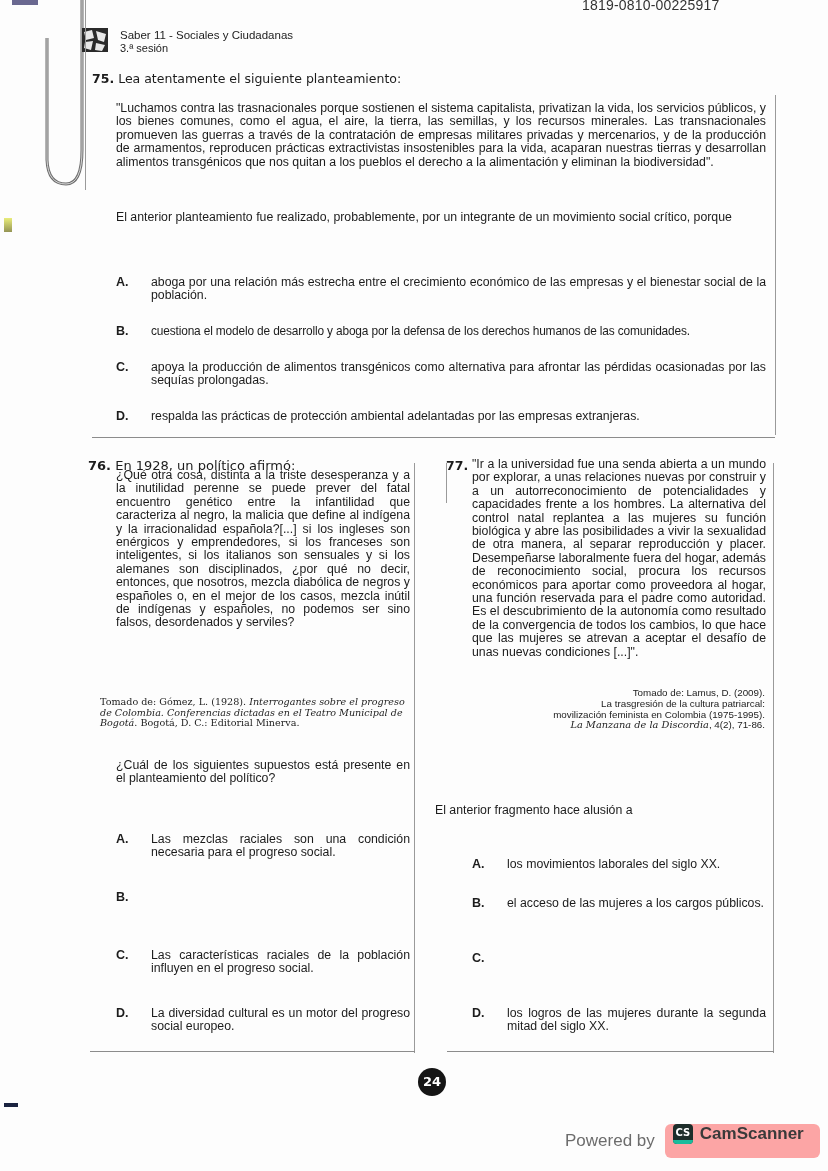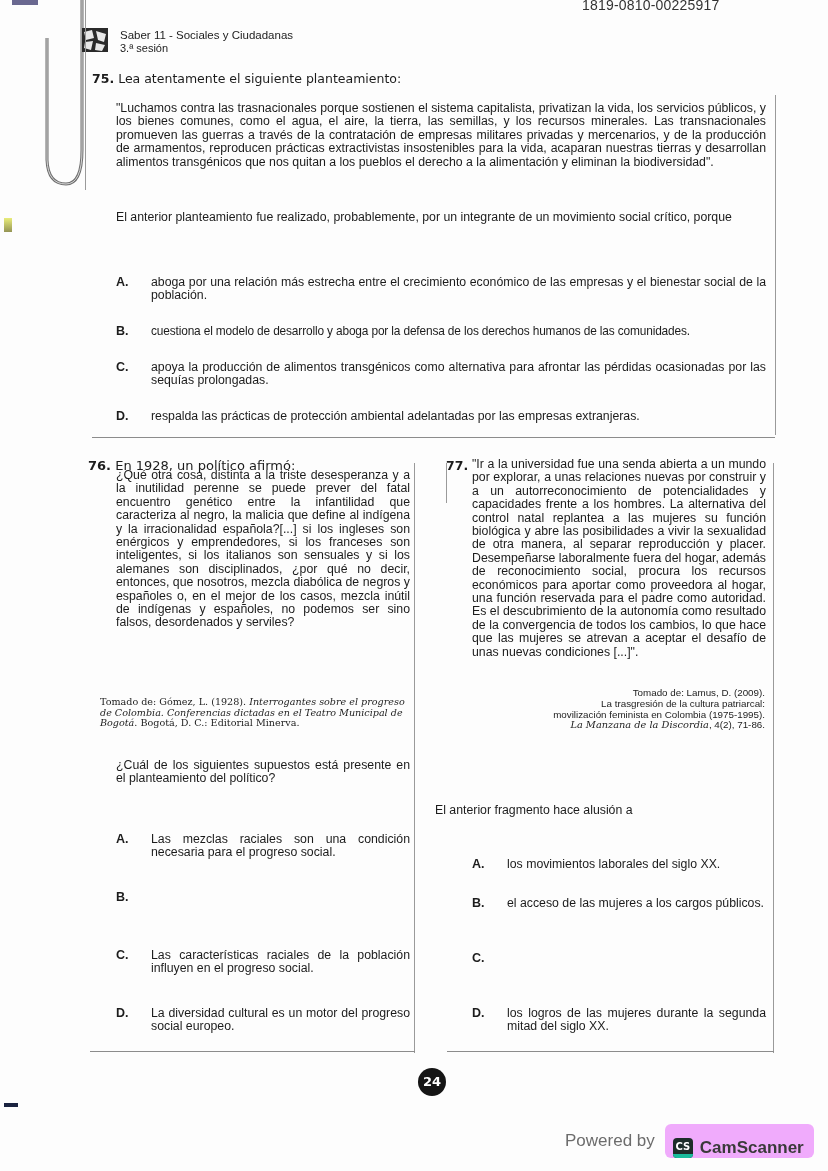--- a/index.html
+++ b/index.html
@@ -42,21 +42,21 @@
     .q76-opts { left: 116px; width: 294px; }
     .q77-quote { left: 472px; top: 458px; width: 294px; }
     .q77-cite { left: 480px; top: 688px; width: 285px; font-family: "Liberation Sans", sans-serif; font-size: 9.8px; line-height: 10.8px; }
     .q77-prompt { left: 472px; top: 804px; width: 294px; }
     .q77-opts { left: 472px; width: 294px; }
 
     .page-num { left: 418px; top: 1068px; width: 28px; height: 28px; border-radius: 50%; background: #151515; color: #fff; font-weight: bold; font-size: 13px; text-align: center; line-height: 28px; }
 
     .cs-wrap { left: 565px; top: 1124px; height: 34px; display: flex; align-items: center; }
     .powered { font-family: "Liberation Sans", sans-serif; font-size: 17px; color: #6c6c6c; margin-right: 10px; }
-    .cs-badge { background: #f0abfc; border-radius: 6px; height: 34px; padding: 0 10px 0 8px; display: flex; align-items: flex-end; }
+    .cs-badge { background: #fca5a5; border-radius: 6px; height: 34px; padding: 0 16px 0 8px; display: flex; align-items: flex-start; }
     .cs-logo { width: 20px; height: 20px; border-radius: 4px; background: #1d2d2a; color: #fff; font-weight: bold; font-size: 10px; text-align: center; line-height: 17px; position: relative; overflow: hidden; margin-right: 7px; }
     .cs-logo::after { content: ""; position: absolute; left: 0; right: 0; bottom: 0; height: 4px; background: #19bc9c; }
     .cs-name { font-family: "Liberation Sans", sans-serif; font-size: 17px; color: #3a3a3a; font-weight: bold; }
 
     .side-mark1 { left: 4px; top: 218px; width: 8px; height: 14px; background: linear-gradient(#e4e95a, #7a7a2a); opacity: .8; }
     .side-mark2 { left: 4px; top: 1103px; width: 14px; height: 4px; background: #1a2340; }
   </style>
 </head>
 <body>
 

